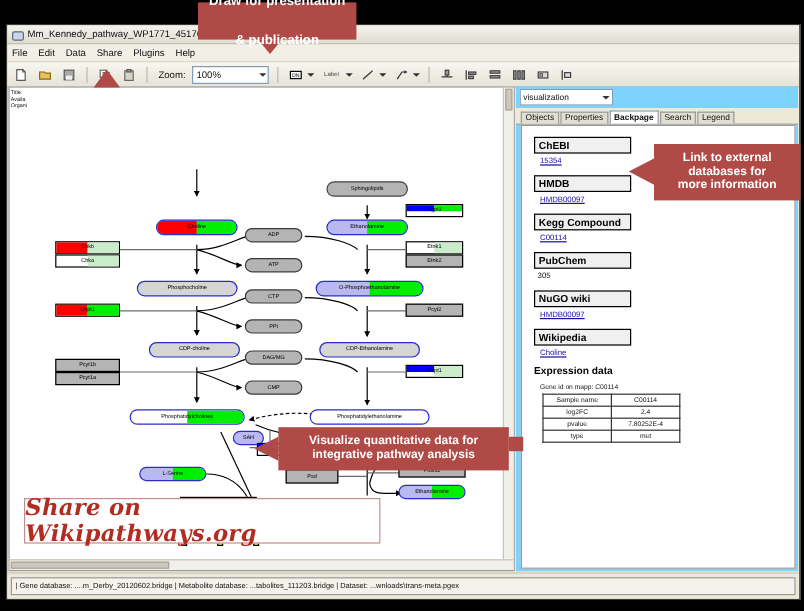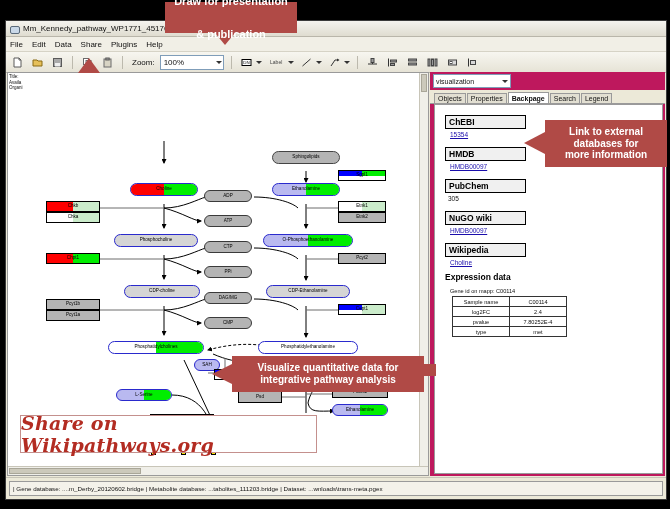--- a/index.html
+++ b/index.html
@@ -25,21 +25,21 @@
   .sep{width:1px;height:13px;background:#bcb9ad;margin:0 2px;}
   .zoomlabel{font-size:8px;color:#111;margin-left:2px;}
   .zoombox{width:60px;height:13px;background:#fff;border:1px solid #7f9db9;display:flex;align-items:center;justify-content:space-between;padding:0 1px;}
   .zoombox .zv{font-size:8px;color:#111;padding-left:2px;}
   .caret{width:0;height:0;border-left:3px solid transparent;border-right:3px solid transparent;border-top:3px solid #333;}
   .dd{display:flex;align-items:center;gap:2px;}
 
   
   .body{position:absolute;left:0;top:50px;right:0;bottom:22px;display:flex;}
   .canvaswrap{position:relative;width:420px;background:#fff;border:1px solid #9a9a9a;margin:1px;overflow:hidden;}
-  .rightwrap{position:relative;flex:1;margin:1px 1px 1px 0;background:#be185d;display:flex;flex-direction:column;}
+  .rightwrap{position:relative;flex:1;margin:1px 1px 1px 0;background:#7dd3fc;display:flex;flex-direction:column;}
 
   
   .meta{position:absolute;left:1px;top:1px;font-size:4.5px;line-height:5.6px;color:#111;width:22px;}
 
   
   .node{position:absolute;box-sizing:border-box;display:flex;align-items:center;justify-content:center;font-size:4.6px;color:#000;text-align:center;line-height:1;}
   .metab{border:1px solid #2a2acd;border-radius:8px;background:#b9b9f0;overflow:hidden;}
   .grey{border:1px solid #3a3a3a;border-radius:8px;background:#b4b4b4;}
   .gene{border:1px solid #000;background:#b4b4b4;}
   .nlabel{position:relative;z-index:3;white-space:nowrap;}
@@ -471,20 +471,24 @@
       </div>
 
       <div class="panelbody">
         <div class="dbblock">
           <span class="dbhead">ChEBI</span>
           <a class="dblink" href="#">15354</a>
         </div>
         <div class="dbblock">
           <span class="dbhead">HMDB</span>
           <a class="dblink" href="#">HMDB00097</a>
+        </div>
+        <div class="dbblock">
+          <span class="dbhead">Kegg Compound</span>
+          <a class="dblink" href="#">C00114</a>
         </div>
         <div class="dbblock">
           <span class="dbhead">PubChem</span>
           <span class="dbplain">305</span>
         </div>
         <div class="dbblock">
           <span class="dbhead">NuGO wiki</span>
           <a class="dblink" href="#">HMDB00097</a>
         </div>
         <div class="dbblock">

